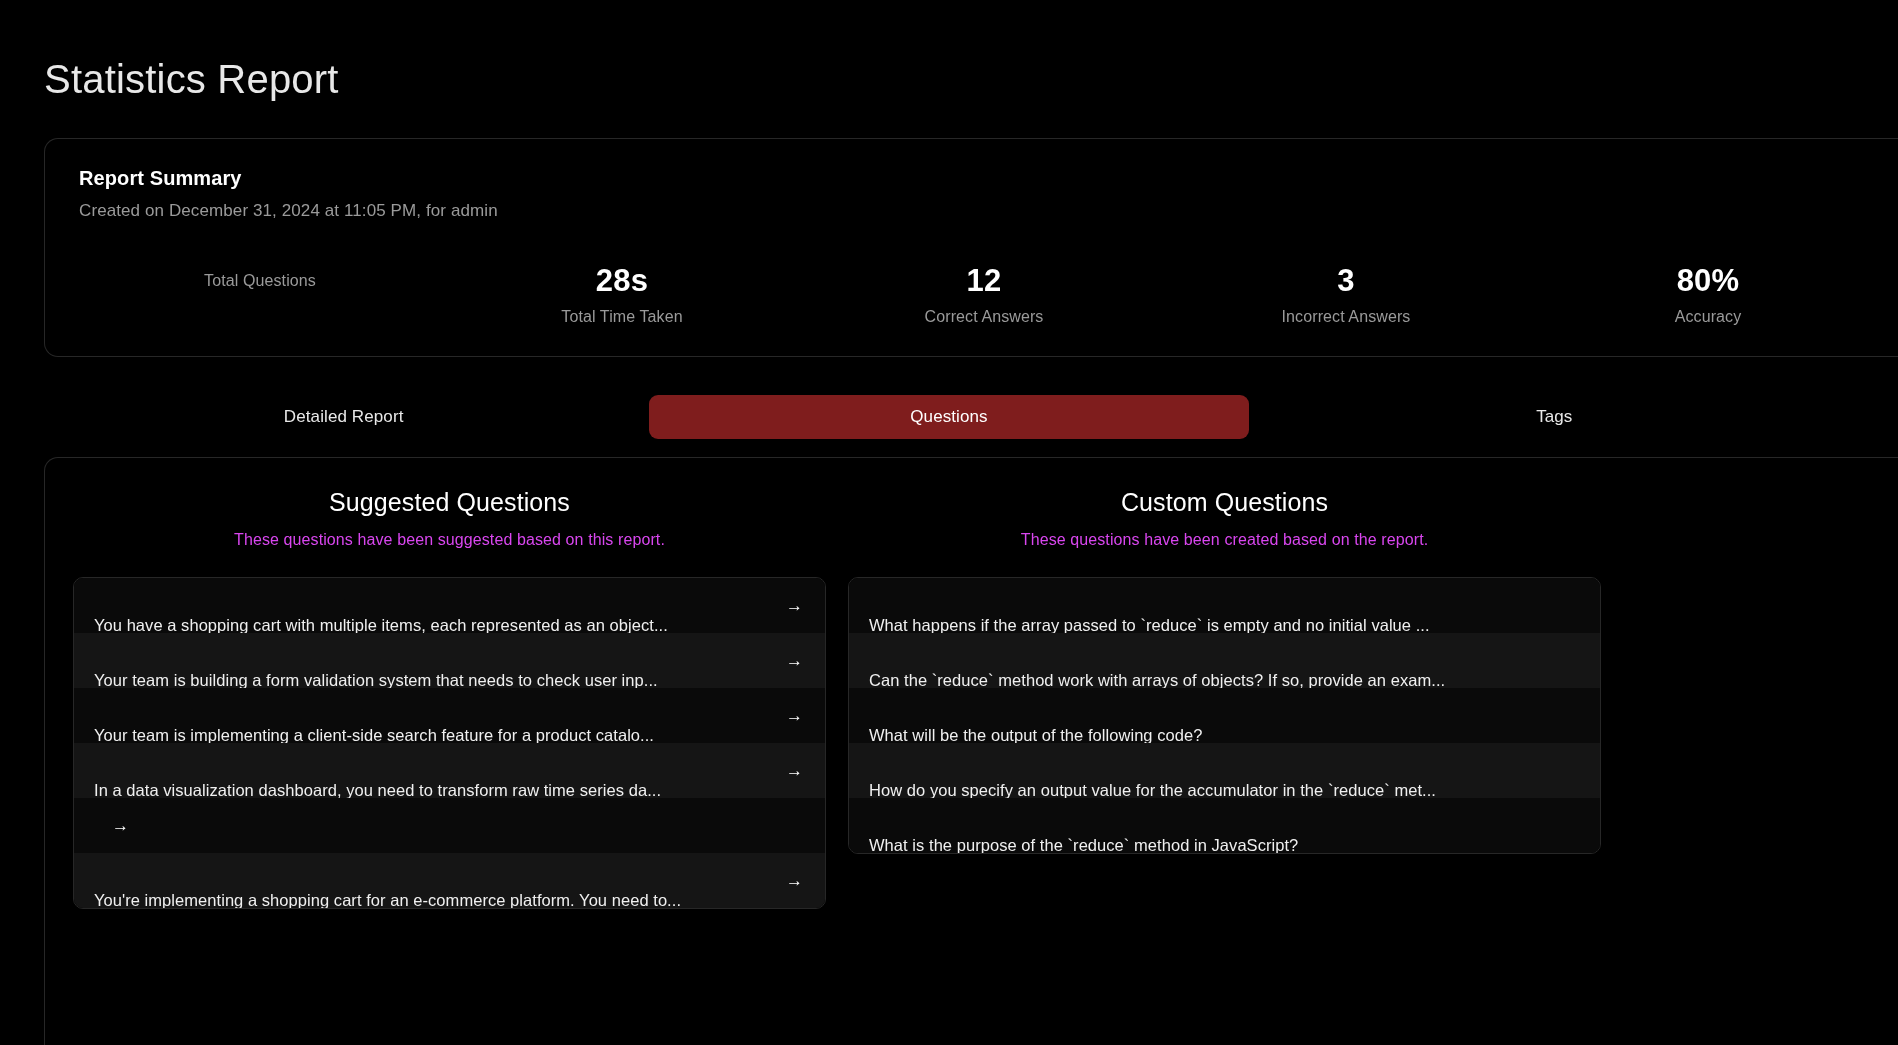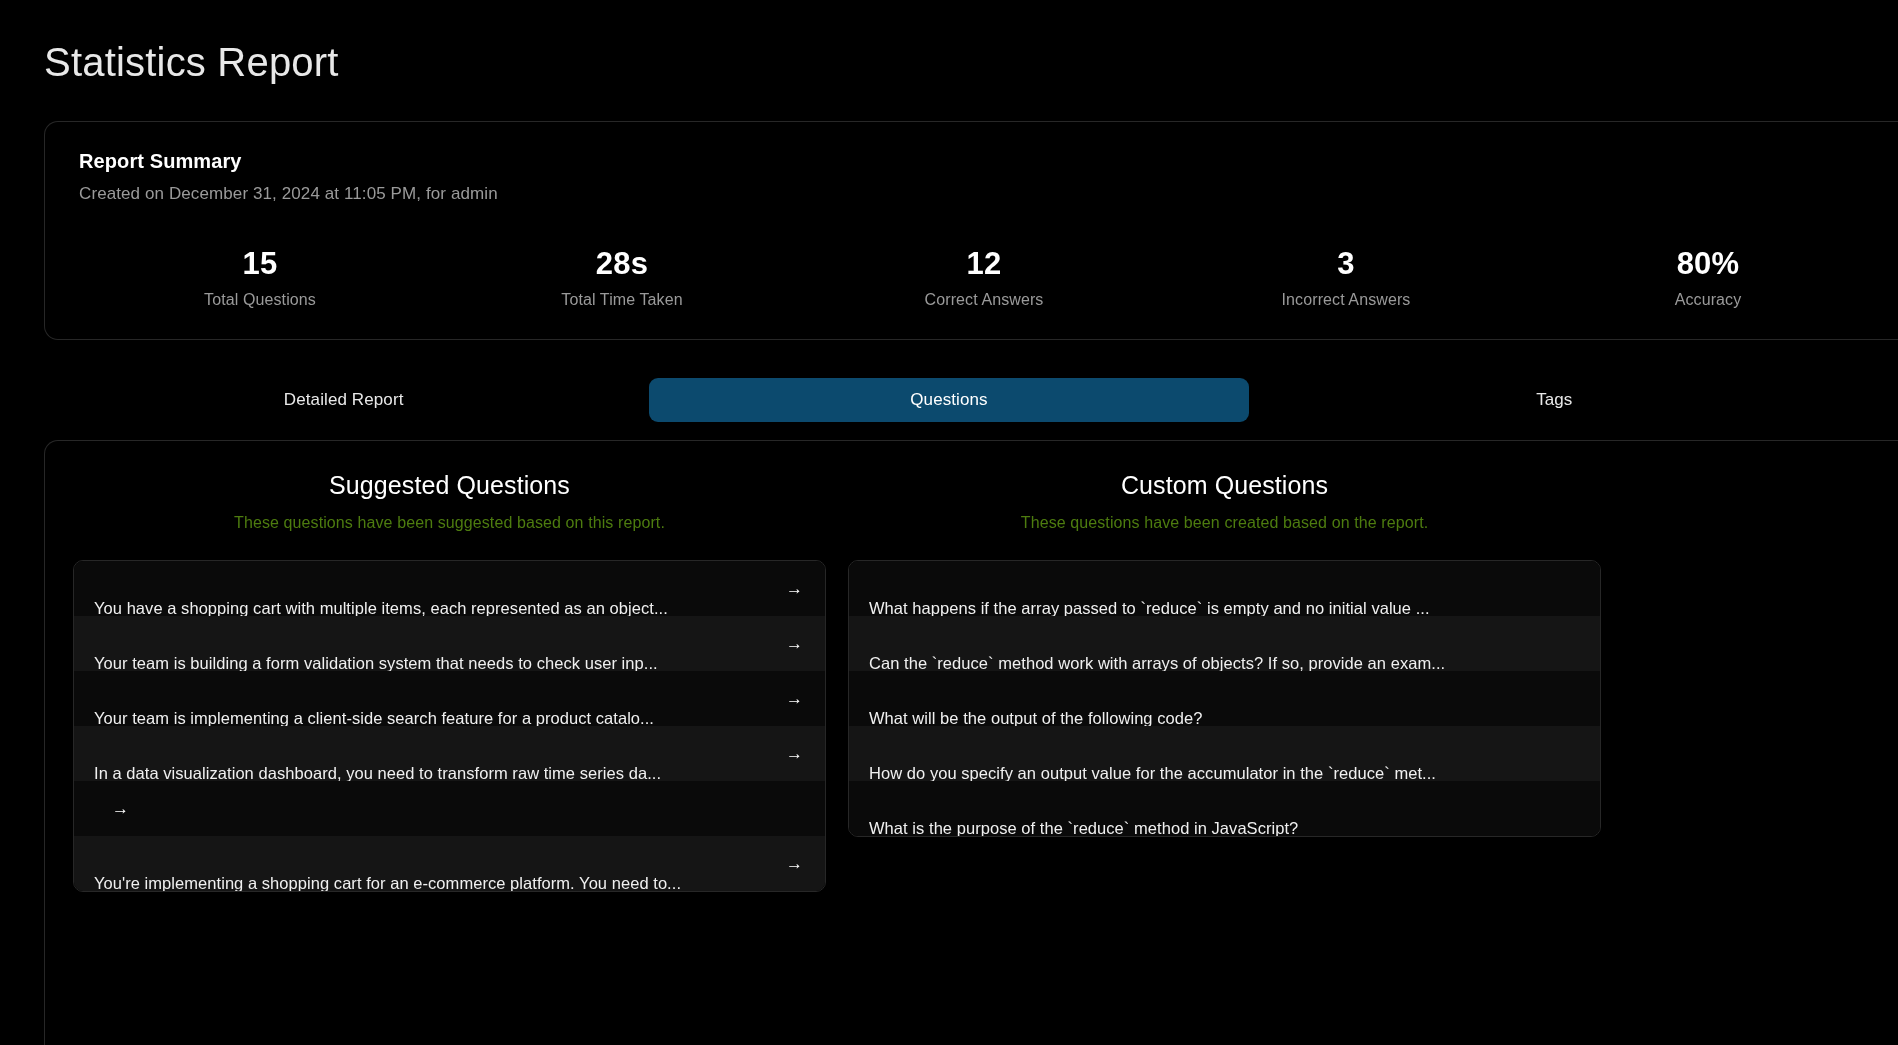--- a/index.html
+++ b/index.html
@@ -15,21 +15,21 @@
     font-family: "Liberation Sans", sans-serif;
     color: #ffffff;
     -webkit-font-smoothing: antialiased;
   }
 
   .page {
     position: relative;
     width: 1898px;
     height: 1045px;
     background: #000000;
-    padding: 0 44px;
+    padding: 17px 44px;
   }
 
   
   .page-title {
     font-size: 40px;
     font-weight: 400;
     letter-spacing: 0.2px;
     color: #e8e8e8;
     padding-top: 38px;
     padding-left: 0px;
@@ -108,21 +108,21 @@
     font-weight: 500;
     color: #e9e9e9;
     border-radius: 9px;
     background: transparent;
     cursor: pointer;
     letter-spacing: 0.1px;
     user-select: none;
   }
 
   .tab.active {
-    background: #0c4a6e;
+    background: #7f1d1d;
     color: #ffffff;
   }
 
   
   .questions-card {
     margin-top: 18px;
     width: 2040px;
     border: 1px solid #272727;
     border-right: none;
     border-bottom: none;
@@ -150,21 +150,21 @@
     font-weight: 400;
     color: #ffffff;
     letter-spacing: 0.1px;
   }
 
   .column-subtitle {
     margin-top: 14px;
     text-align: center;
     font-size: 16px;
     font-weight: 400;
-    color: #4d7c0f;
+    color: #d946ef;
     letter-spacing: 0.1px;
   }
 
   .qlist {
     margin-top: 28px;
     border: 1px solid #272727;
     border-radius: 10px;
     overflow: hidden;
   }
 
@@ -209,21 +209,20 @@
 <div class="page">
 
   <h1 class="page-title">Statistics Report</h1>
 
   <section class="summary-card">
     <div class="summary-heading">Report Summary</div>
     <div class="summary-subtitle">Created on December 31, 2024 at 11:05 PM, for admin</div>
 
     <div class="stats-row">
       <div class="stat">
-        <div class="stat-value">15</div>
         <div class="stat-label">Total Questions</div>
       </div>
       <div class="stat">
         <div class="stat-value">28s</div>
         <div class="stat-label">Total Time Taken</div>
       </div>
       <div class="stat">
         <div class="stat-value">12</div>
         <div class="stat-label">Correct Answers</div>
       </div>

